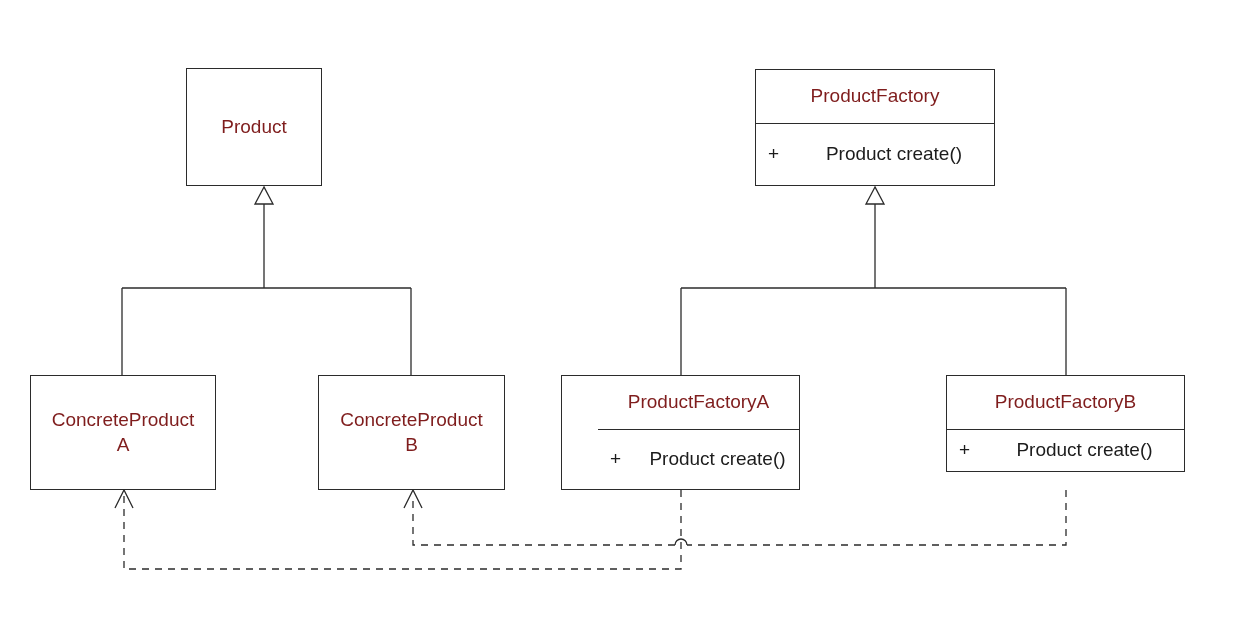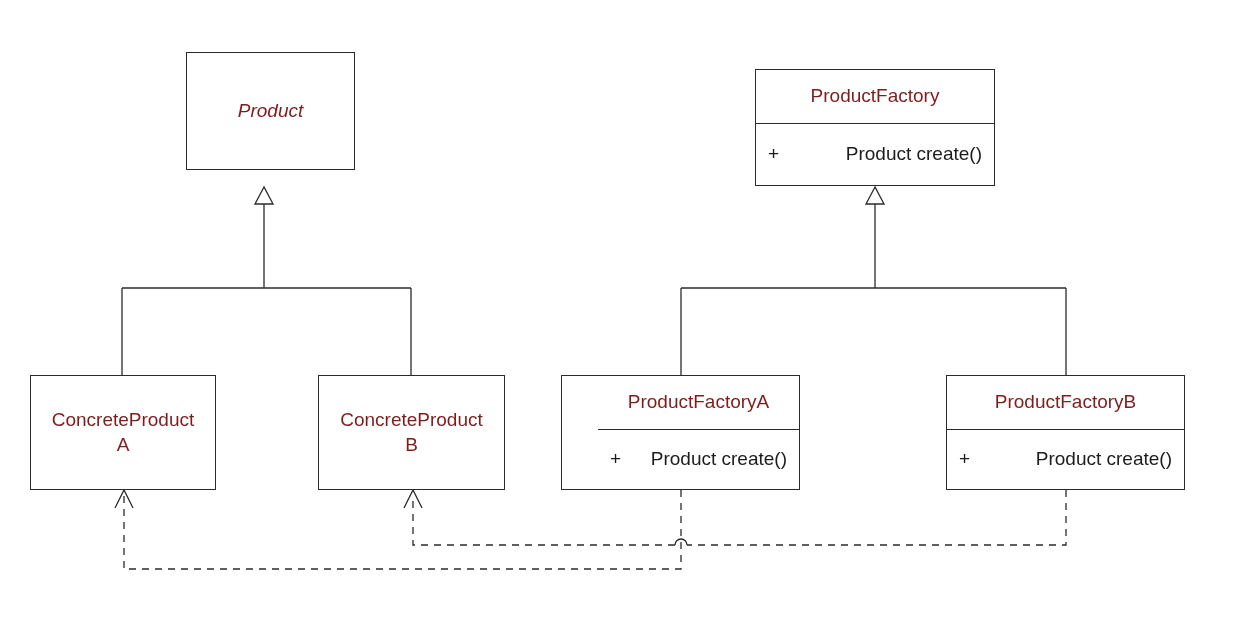--- a/index.html
+++ b/index.html
@@ -67,21 +67,21 @@
     font-size: 19px;
     line-height: 1.3;
   }
   .member-vis {
     width: 38px;
     flex: 0 0 38px;
     text-align: left;
   }
   .member-sig {
     flex: 1 1 auto;
-    text-align: right;
+    text-align: center;
   }
 </style>
 </head>
 <body>
 
 <div id="canvas">
 
   <svg id="edges" viewBox="0 0 1234 641" width="1234" height="641" xmlns="http://www.w3.org/2000/svg">
 
     <g>
@@ -115,21 +115,21 @@
 
       <path d="M1066,490 L1066,545 L687,545" fill="none" stroke="#2b2b2b" stroke-width="1.3" stroke-dasharray="7 6"></path>
 
       <path d="M687,545 A 6 6 0 0 0 675,545" fill="none" stroke="#2b2b2b" stroke-width="1.3"></path>
 
       <path d="M675,545 L413,545 L413,496" fill="none" stroke="#2b2b2b" stroke-width="1.3" stroke-dasharray="7 6"></path>
       <path d="M404,508 L413,490 L422,508" fill="none" stroke="#2b2b2b" stroke-width="1.3" stroke-linecap="butt" stroke-linejoin="miter"></path>
     </g>
   </svg>
 
-  <div class="uml-box plain" style="left:186px; top:52px; width:169px; height:118px;font-style:italic;">
+  <div class="uml-box plain" style="left:186px; top:68px; width:136px; height:118px;">
     <div class="uml-name">
       <span>Product</span>
     </div>
   </div>
 
   <div class="uml-box plain" style="left:30px; top:375px; width:186px; height:115px;">
     <div class="uml-name">
       <span><span>ConcreteProduct</span><br><span>A</span></span>
     </div>
   </div>
@@ -157,21 +157,21 @@
       <span>ProductFactoryA</span>
     </div>
     <div class="uml-members">
       <div class="uml-member">
         <span class="member-vis">+</span>
         <span class="member-sig">Product create()</span>
       </div>
     </div>
   </div>
 
-  <div class="uml-box compartmented" style="left:946px; top:375px; width:239px; height:115px;">
+  <div class="uml-box compartmented" style="left:946px; top:375px; width:239px; height:97px;">
     <div class="uml-name">
       <span>ProductFactoryB</span>
     </div>
     <div class="uml-members">
       <div class="uml-member">
         <span class="member-vis">+</span>
         <span class="member-sig">Product create()</span>
       </div>
     </div>
   </div>

